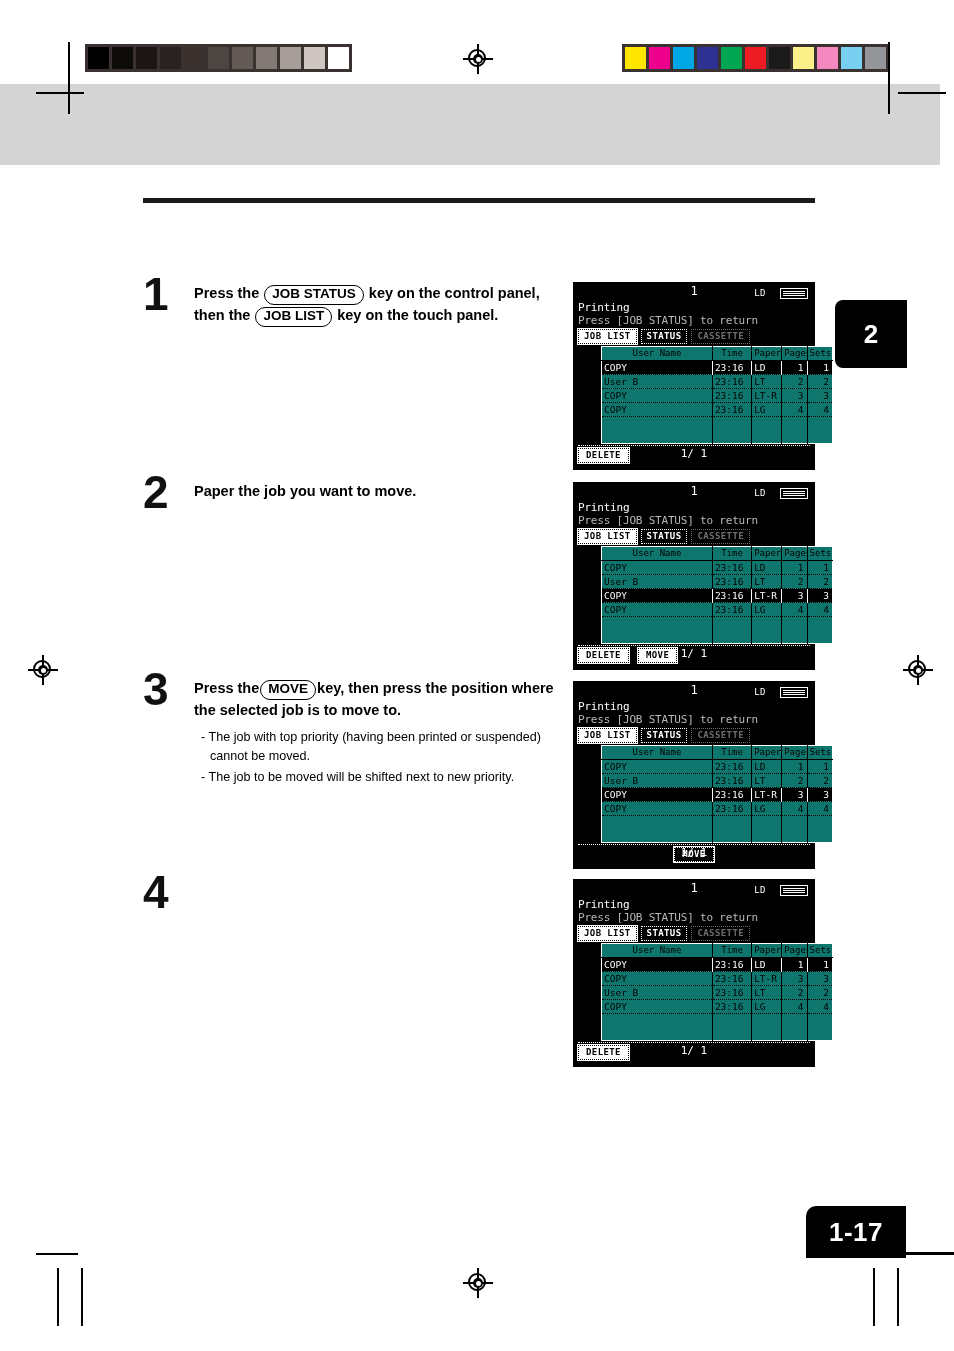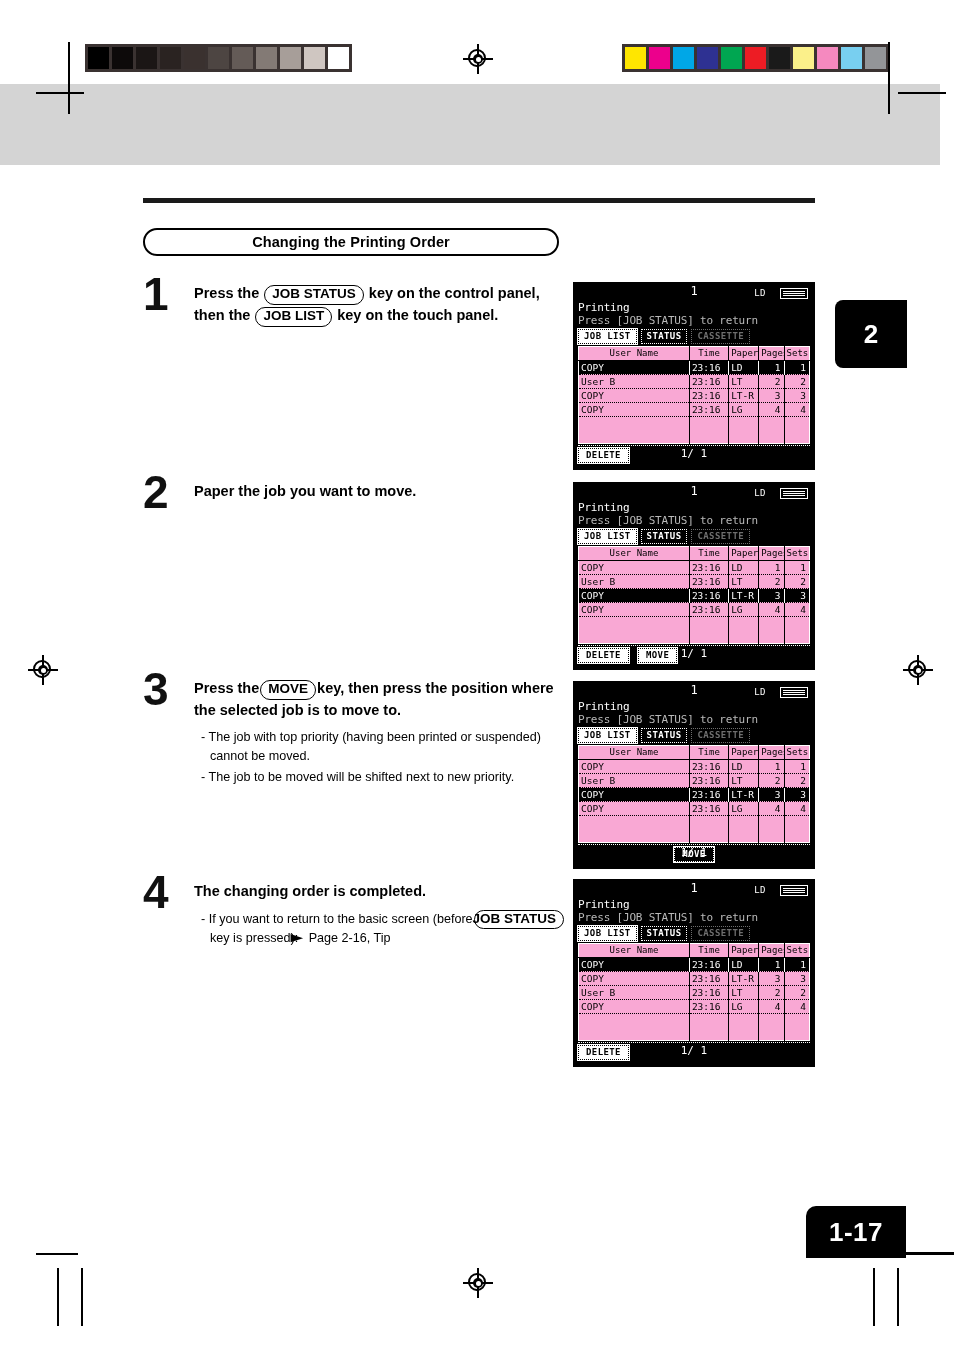--- a/index.html
+++ b/index.html
@@ -293,27 +293,28 @@
   .lcd-tab.plain {
     background: #000;
     color: #fff;
   }
   .lcd-tab.disabled {
     color: #6e6e6e;
     border-color: #6e6e6e;
   }
 
   .lcd-table {
-    background: #f9a8d4;
+    background: #0f766e;
     color: #000;
     border: 1.5px solid #fff;
     border-collapse: collapse;
     width: 100%;
     table-layout: fixed;
     font-size: 9.5px;
+    margin-left: 23px;
   }
   .lcd-table th, .lcd-table td {
     border-right: 1px solid #000;
     padding: 0 2px;
     height: 13px;
     line-height: 13px;
     overflow: hidden;
     white-space: nowrap;
   }
   .lcd-table th {
@@ -445,23 +446,20 @@
     <div class="hline"></div>
     <div class="ring"></div>
     <div class="dot"></div>
     <div class="inner"></div>
 </div>
 
 <div class="content">
 
   <div class="top-rule"></div>
 
-  <div class="section-pill">
-    <span>Changing the Printing Order</span>
-  </div>
 
   <div class="chapter-tab">
     <span>2</span>
   </div>
 
   <div class="page-tab">
     <span>1-17</span>
   </div>
   <div class="page-tab-rule"></div>
 
@@ -483,26 +481,20 @@
         <div class="step-body">
           <div class="step-head">Press the<span class="keycap">MOVE</span>key, then press the position where the selected job is to move to.</div>
           <div class="step-notes">
             <div class="note">- The job with top priority (having been printed or suspended) cannot be moved.</div>
             <div class="note">- The job to be moved will be shifted next to new priority.</div>
           </div>
         </div>
       </div>
       <div class="step" style="top: 881px;">
         <div class="step-num">4</div>
-        <div class="step-body">
-          <div class="step-head">The changing order is completed.</div>
-          <div class="step-notes">
-            <div class="note">- If you want to return to the basic screen (before<span class="keycap">JOB STATUS</span><br> key is pressed): <span class="arrow-glyph">▶</span>Page 2-16, Tip</div>
-          </div>
-        </div>
       </div>
     </div>
   <div id="lcd-host">
       <div class="lcd" style="top: 282px;">
         <div class="lcd-inner">
           <div class="lcd-statusbar">
             <div class="lcd-copies">1</div>
             <div class="lcd-paper">LD</div>
             <div class="tray-icon">
               <i></i>

